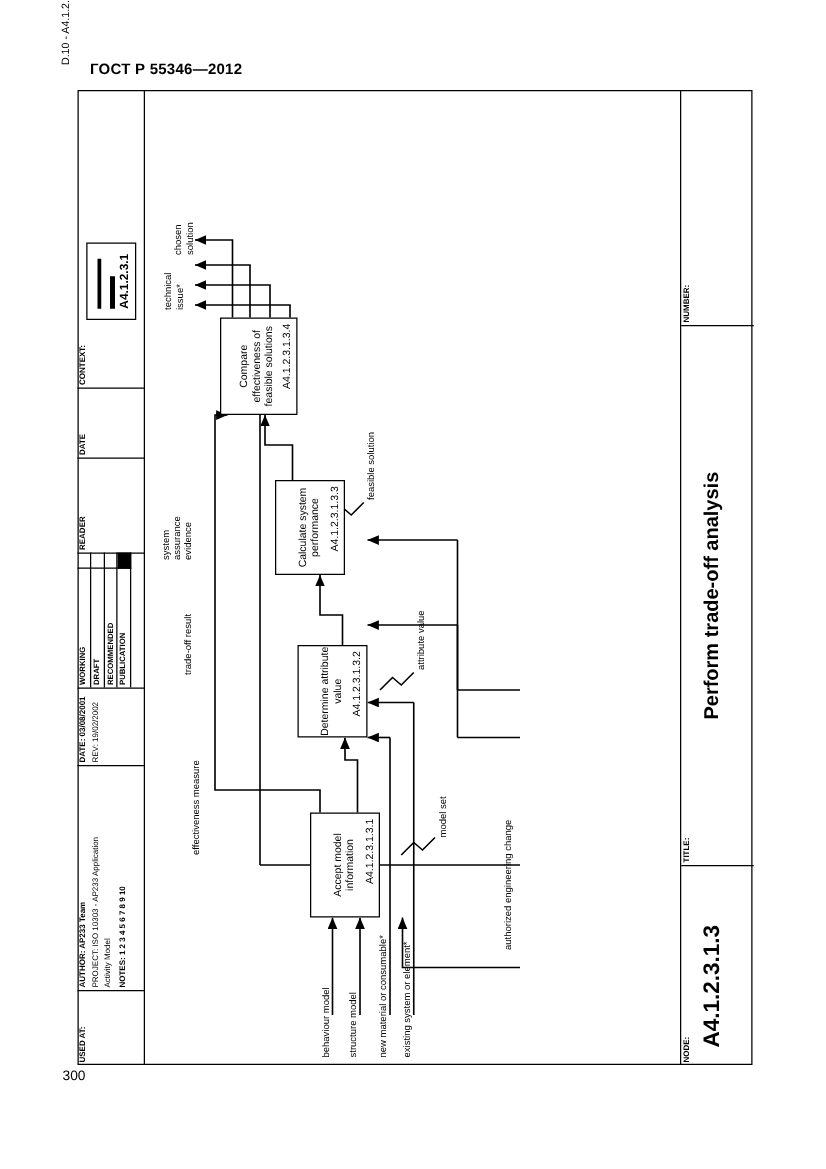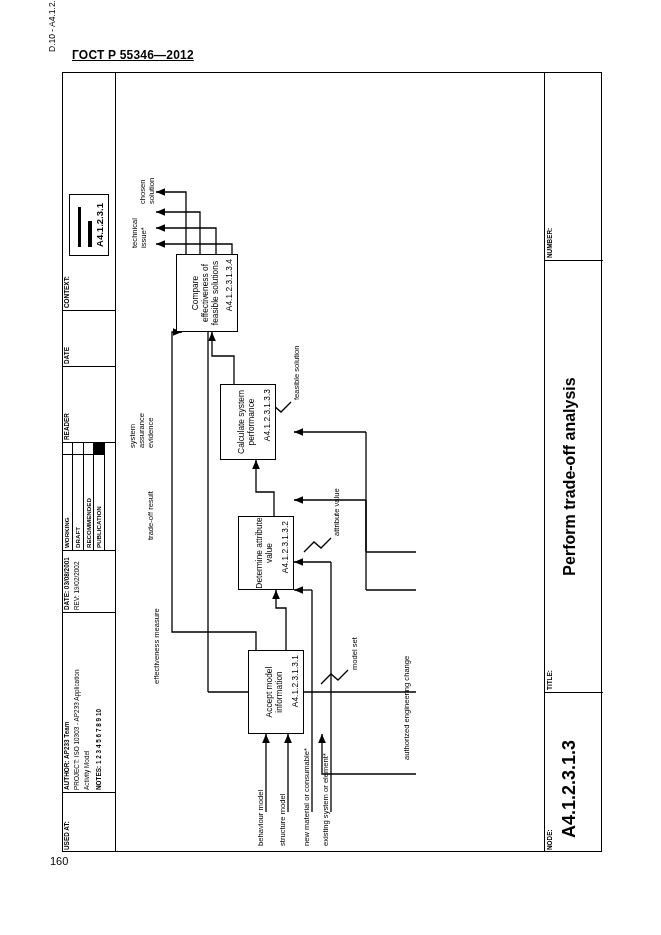--- a/index.html
+++ b/index.html
@@ -6,21 +6,21 @@
   body{
     width:661px;height:935px;background:#ffffff;
     font-family:"Liberation Sans", sans-serif;
     color:#000;position:relative;overflow:hidden;
   }
   .page{position:absolute;inset:0;}
 
   
   .std-header{
     position:absolute;left:72px;top:48px;
-    font-size:12px;font-weight:bold;letter-spacing:.2px;text-decoration:underline;
+    font-size:12px;font-weight:bold;letter-spacing:.2px;
   }
   .fig-caption{
     position:absolute;left:47px;top:52px;
     font-size:8.5px;
     transform:rotate(-90deg);transform-origin:0 0;
     white-space:nowrap;
   }
   .page-num{
     position:absolute;left:50px;top:855px;font-size:11px;
   }
@@ -81,21 +81,21 @@
   .ctx-l2{position:absolute;left:8px;top:18px;width:26px;height:4px;background:#000;}
   .ctx-node{position:absolute;left:0;width:100%;text-align:center;font-size:9.5px;font-weight:bold;}
 </style>
 </head>
 <body>
 
 <div class="page">
 
   <div class="std-header">ГОСТ Р 55346—2012</div>
   <div class="fig-caption">D.10 - A4.1.2.3.1.3 Процесс сопоставительного анализа решений</div>
-  <div class="page-num">160</div>
+  <div class="page-num">300</div>
 
   <div class="rot-wrap">
     <div class="canvas">
       <div class="frame"></div>
 
       <div class="tbar">
 
         <div class="tcell" style="left:0;width:60px;">
           <span class="lbl">USED AT:</span>
         </div>

